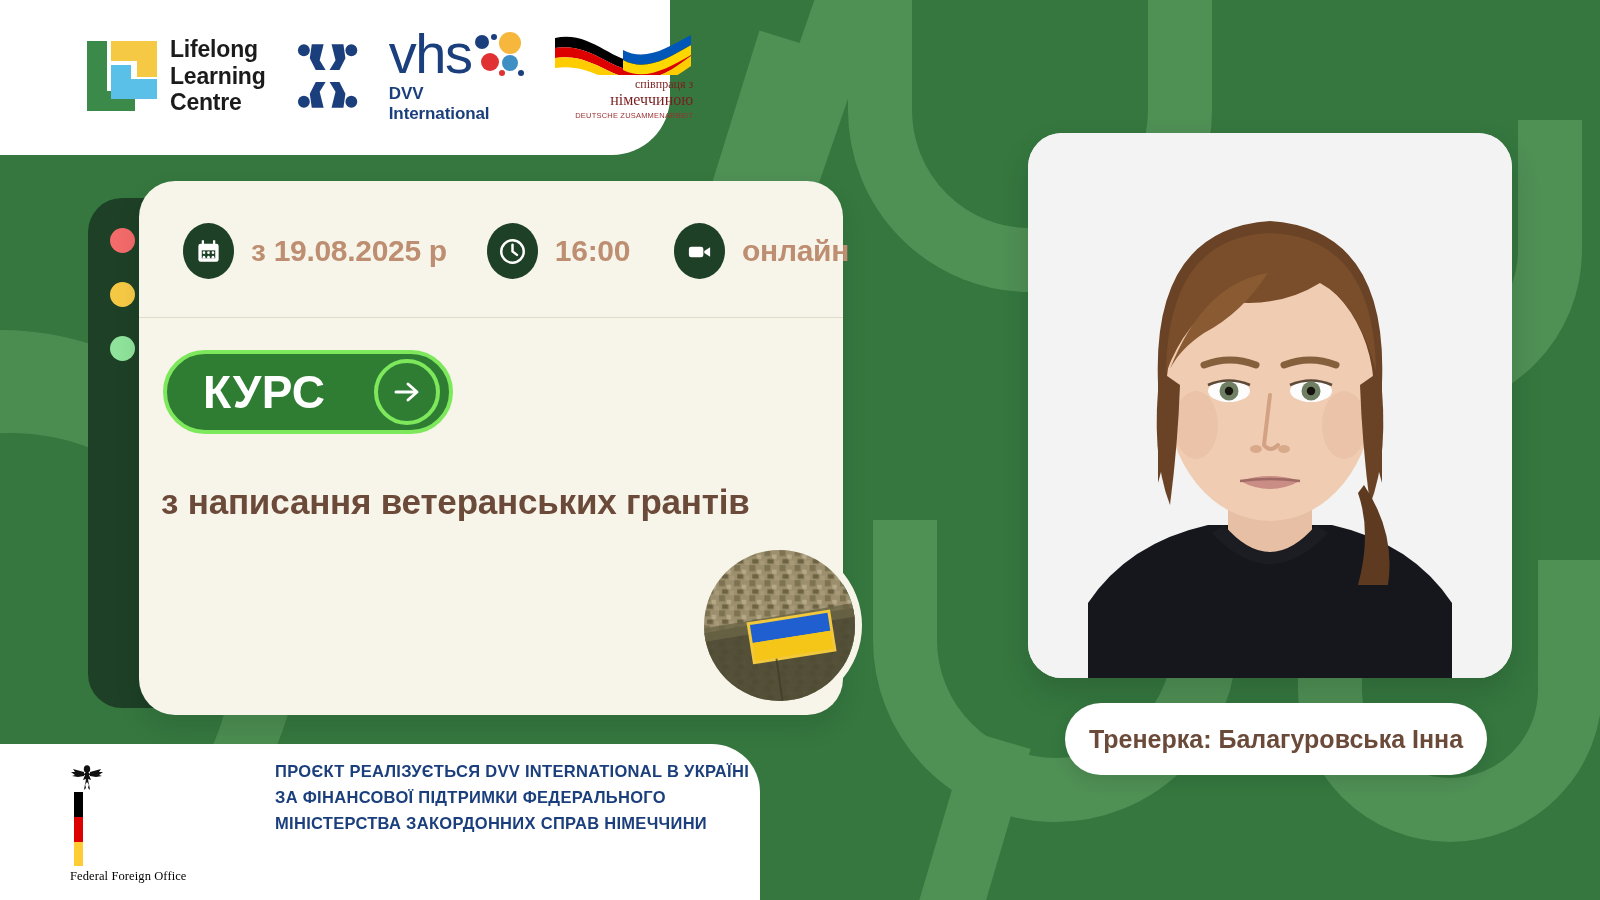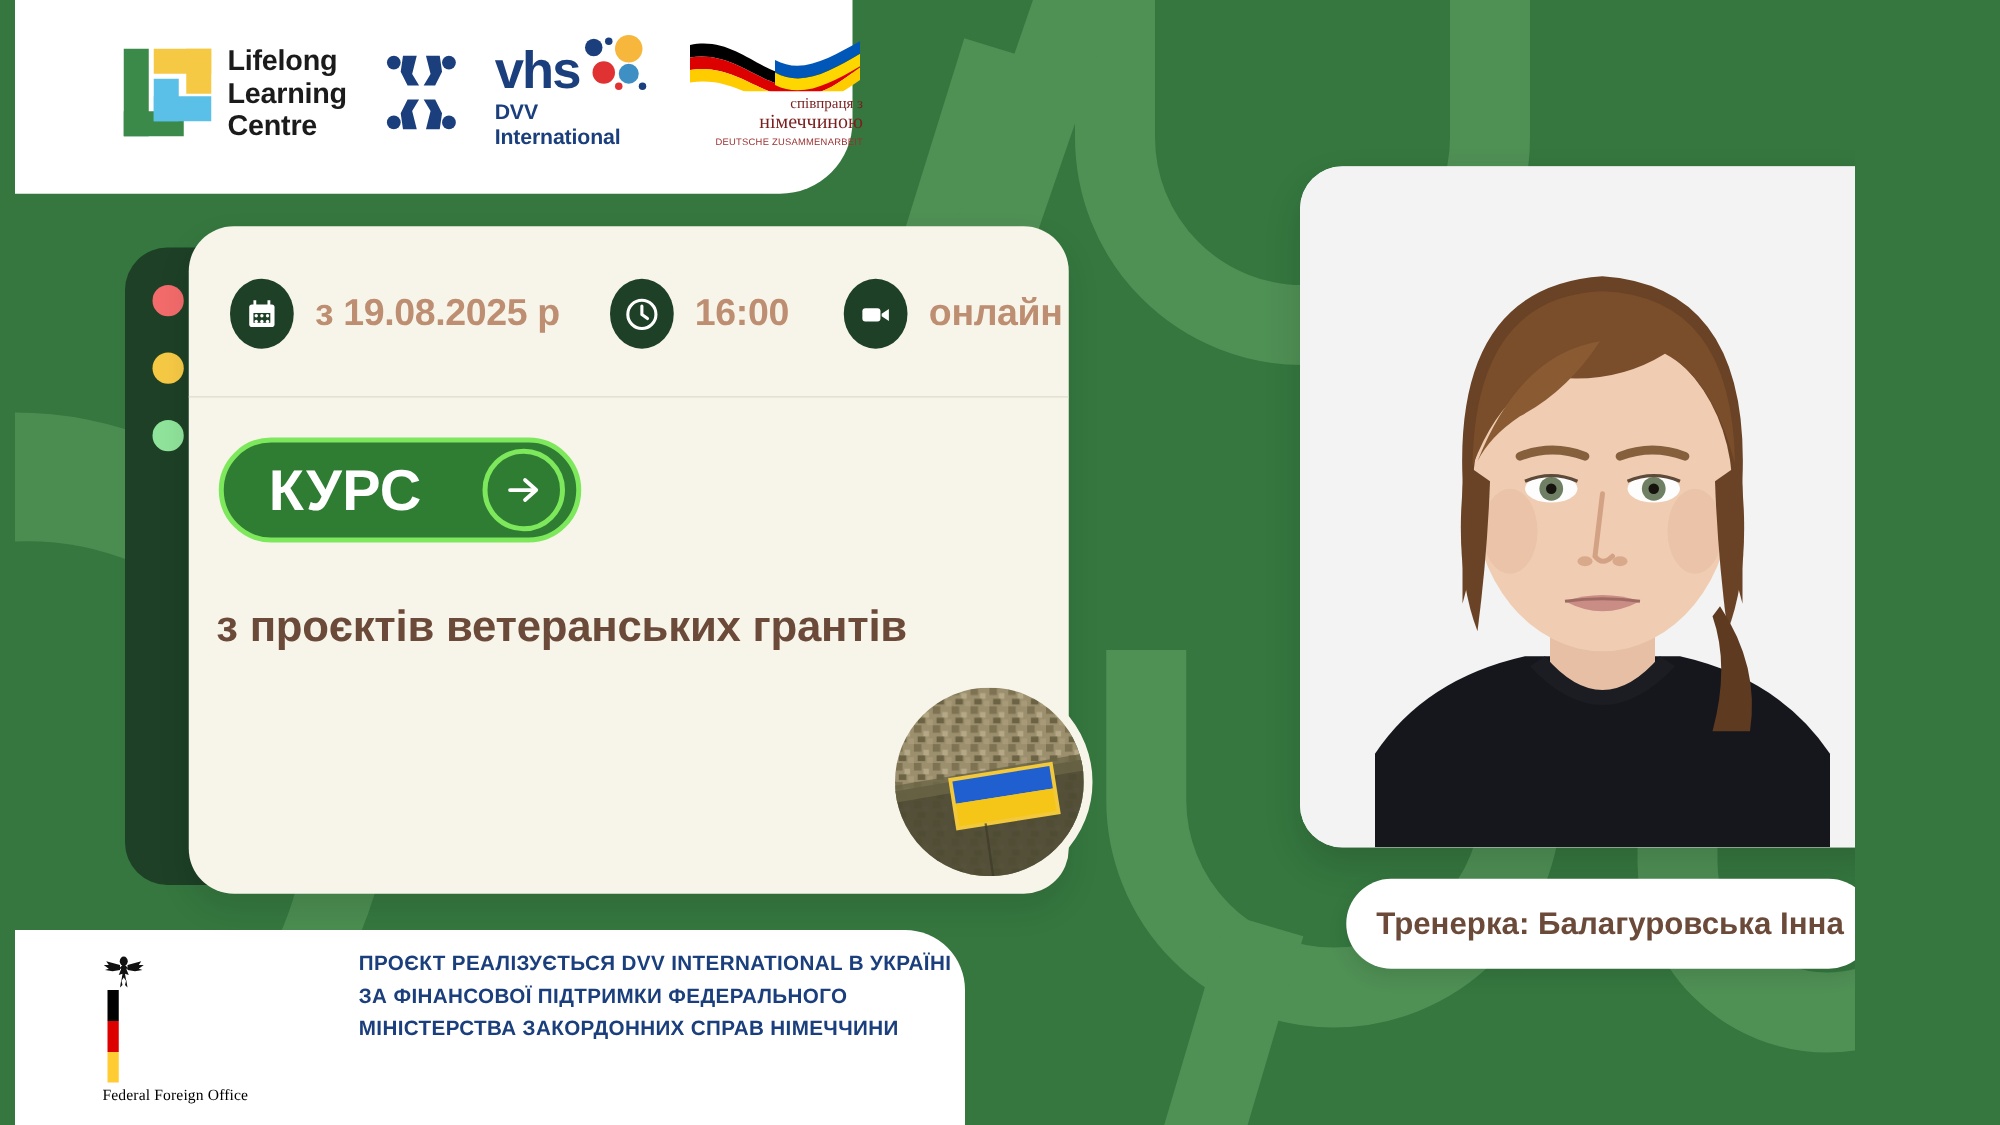--- a/index.html
+++ b/index.html
@@ -4,24 +4,23 @@
 <style>
   * { box-sizing: border-box; margin: 0; padding: 0; }
   html, body {
     width: 1600px; height: 900px;
     overflow: hidden;
     font-family: "Liberation Sans", sans-serif;
     background: #35773f;
   }
   .poster {
     position: relative;
-    width: 1472px; height: 900px;
+    width: 1600px; height: 900px;
     background: #15803d;
     overflow: hidden;
-    margin-left: 12px;
   }
 
   
   .bg-layer { position: absolute; inset: 0; overflow: hidden; }
   .bg-svg { position: absolute; left: 0; top: 0; width: 1600px; height: 900px; }
 
   
   .logo-panel {
     position: absolute;
     left: -40px; top: -30px;
@@ -38,21 +37,21 @@
   .llc-logo { display: flex; align-items: center; gap: 11px; }
   .llc-mark { width: 74px; height: 74px; display: block; }
   .llc-text {
     font-size: 23px; font-weight: bold; line-height: 1.14;
     color: #1b1b1b; letter-spacing: -.2px;
   }
   .dvv-people { width: 72px; height: 72px; display: block; }
   .vhs-logo { display: flex; flex-direction: column; align-items: flex-start; }
   .vhs-top { display: flex; align-items: flex-end; gap: 3px; }
   .vhs-word {
-    font-size: 42px; font-weight: bold; color: #1b3f7d;
+    font-size: 56px; font-weight: normal; color: #1b3f7d;
     line-height: .92; letter-spacing: -1.5px;
   }
   .vhs-dots { width: 52px; height: 46px; display: block; margin-bottom: 2px; }
   .vhs-sub {
     font-size: 17px; font-weight: bold; color: #1b3f7d;
     margin-top: 4px; letter-spacing: -.1px;
   }
   .coop-logo { display: flex; flex-direction: column; align-items: flex-end; width: 140px; }
   .coop-ribbon { width: 140px; height: 43px; display: block; }
   .coop-l1 { font-size: 12px; color: #7a1f1f; font-family: "Liberation Serif", serif; margin-top: 2px; }
@@ -78,21 +77,21 @@
     position: absolute;
     left: 139px; top: 181px;
     width: 704px; height: 534px;
     background: #f7f5e9;
     border-radius: 36px;
     z-index: 8;
     box-shadow: 0 12px 26px rgba(0,0,0,.10);
   }
   .meta-row {
     position: absolute;
-    left: 33px; top: 42px;
+    left: 44px; top: 42px;
     display: flex; align-items: flex-end;
   }
   .meta-item { display: flex; align-items: center; }
   .meta-ico {
     width: 51px; height: 56px;
     background: #1d4026;
     border-radius: 50%;
     display: flex; align-items: center; justify-content: center;
     flex: 0 0 auto;
   }
@@ -360,21 +359,21 @@
       <span class="course-btn-label">КУРС</span>
       <span class="arrow-circle">
         <svg viewBox="0 0 36 36">
           <line x1="7" y1="18" x2="27" y2="18" stroke="#fff" stroke-width="3" stroke-linecap="round"></line>
           <polyline points="19,10 28,18 19,26" fill="none" stroke="#fff" stroke-width="3" stroke-linecap="round" stroke-linejoin="round"></polyline>
         </svg>
       </span>
     </div>
 
     <div class="course-title">
-      <div>з проєктів ветеранських грантів</div>
+      <div>з написання ветеранських грантів</div>
     </div>
   </div>
 
   <div class="patch">
     <svg class="patch-svg" viewBox="0 0 100 100" preserveAspectRatio="xMidYMid slice">
       <defs>
         <pattern id="camo" width="10" height="10" patternUnits="userSpaceOnUse">
           <rect width="10" height="10" fill="#9c8f6e"></rect>
           <rect x="0" y="0" width="4" height="4" fill="#7d7352"></rect>
           <rect x="5" y="3" width="3" height="3" fill="#b5a887"></rect>

